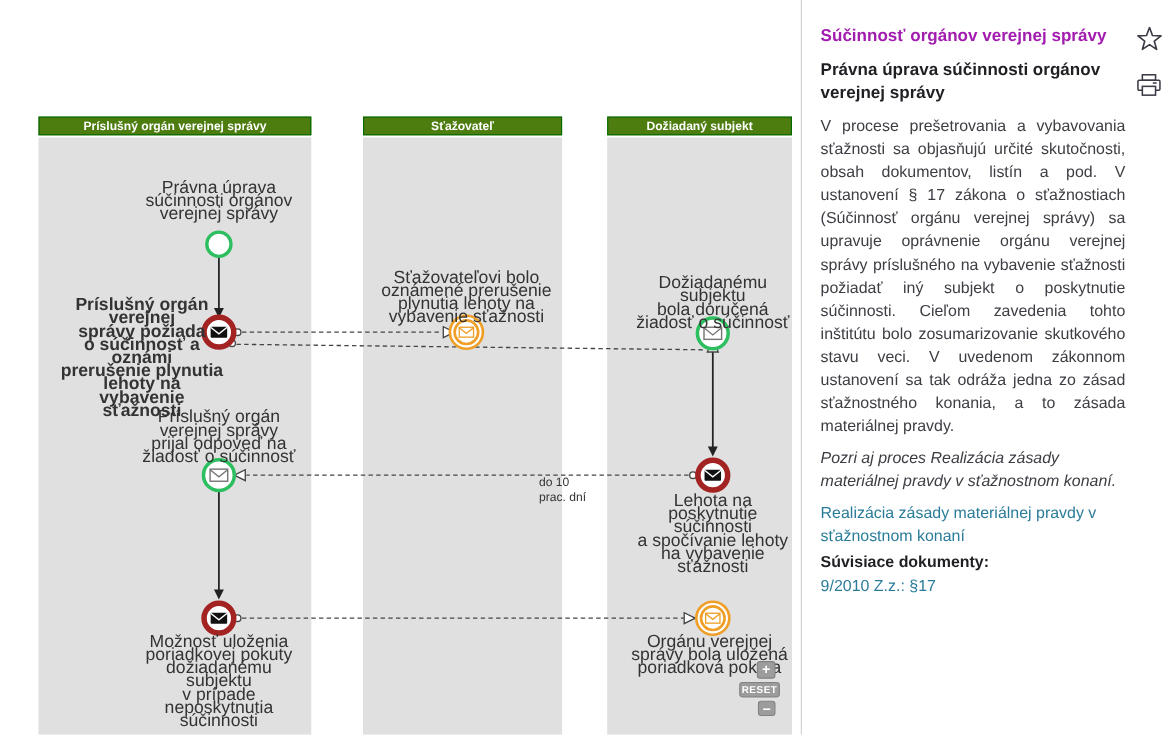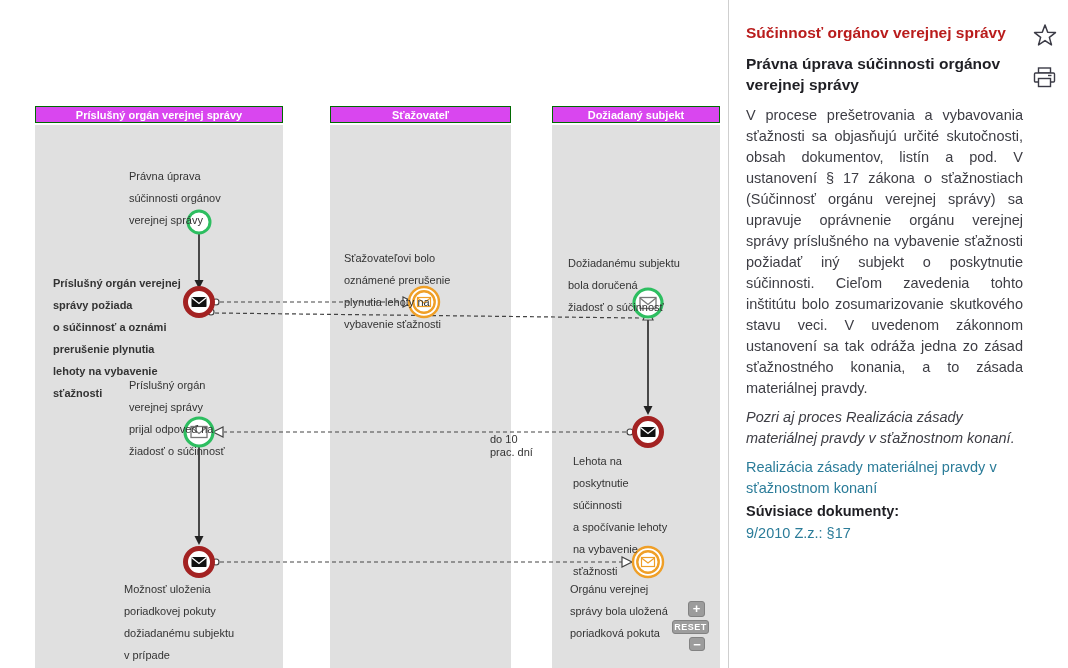--- a/index.html
+++ b/index.html
@@ -2,41 +2,41 @@
 <html><head>
 <meta charset="utf-8">
 <style>
   * { margin:0; padding:0; box-sizing:border-box; }
   body { background:#fff; font-family:"Liberation Sans", sans-serif; }
   .app { position:relative; width:1068px; height:668px; background:#fff; overflow:hidden; }
 
   
   .diagram { position:absolute; left:0; top:0; width:729px; height:668px; border-right:1px solid #cfcfcf; }
   .lane-body { position:absolute; background:#e0e0e0; }
-  .lane-header { position:absolute; height:17px; background:#d946ef; color:#fff;
+  .lane-header { position:absolute; height:17px; background:#4d7c0f; color:#fff;
                  font-size:11px; font-weight:700; text-align:center; line-height:17px;
                  border:1px solid #016a01; overflow:hidden; }
   .svg-layer { position:absolute; left:0; top:0; }
-  .node-label { position:absolute; font-size:11px; line-height:22px; color:#333;
-                white-space:pre-line; }
+  .node-label { position:absolute; font-size:16px; line-height:12px; color:#333;
+                text-align:center; white-space:pre-line; }
   .edge-label { position:absolute; font-size:11px; line-height:13px; color:#333;
                 text-align:left; white-space:pre-line; }
 
   .zoom-btn { position:absolute; background:#9c9c9c; border:1px solid #828282; border-radius:3px;
               color:#fff; font-weight:bold; text-align:center; padding:0; cursor:pointer;
               font-family:"Liberation Sans", sans-serif; }
   .zoom-plus  { left:688px; top:601px; width:17px; height:16px; font-size:13px; line-height:14px; }
   .zoom-reset { left:672px; top:620px; width:37px; height:14px; font-size:9px;  line-height:11px; letter-spacing:0.5px; }
   .zoom-minus { left:689px; top:637px; width:16px; height:14px; font-size:13px; line-height:11px; }
 
   
   .panel { position:absolute; left:730px; top:0; width:338px; height:668px; background:#fff; }
   .panel-text { position:absolute; left:16px; top:22px; width:277px; color:#3d3d44;
                 font-size:14.5px; line-height:21px; }
-  .panel-text h1 { font-size:15.5px; line-height:21px; color:#b91c1c; margin-bottom:10px; }
+  .panel-text h1 { font-size:15.5px; line-height:21px; color:#a21caf; margin-bottom:10px; }
   .panel-text h2 { font-size:15.5px; line-height:21px; color:#1f1f24; margin-bottom:10px; }
   .p-intro { margin-bottom:14px; }
   .p-body  { text-align:justify; margin-bottom:8px; }
   .p-note  { font-style:italic; margin-bottom:8px; }
   .p-link  { display:block; color:#2b7c99; text-decoration:none; cursor:pointer; }
   .p-link1 { margin-bottom:2px; }
   .p-link2 { margin-bottom:14px; }
   .p-related { font-weight:bold; color:#1f1f24; margin-bottom:1px; }
   .panel-icons { position:absolute; right:11px; top:24px; width:24px; }
   .icon-btn { display:block; background:none; border:none; cursor:pointer; padding:0; margin:0 0 16px 0; }

